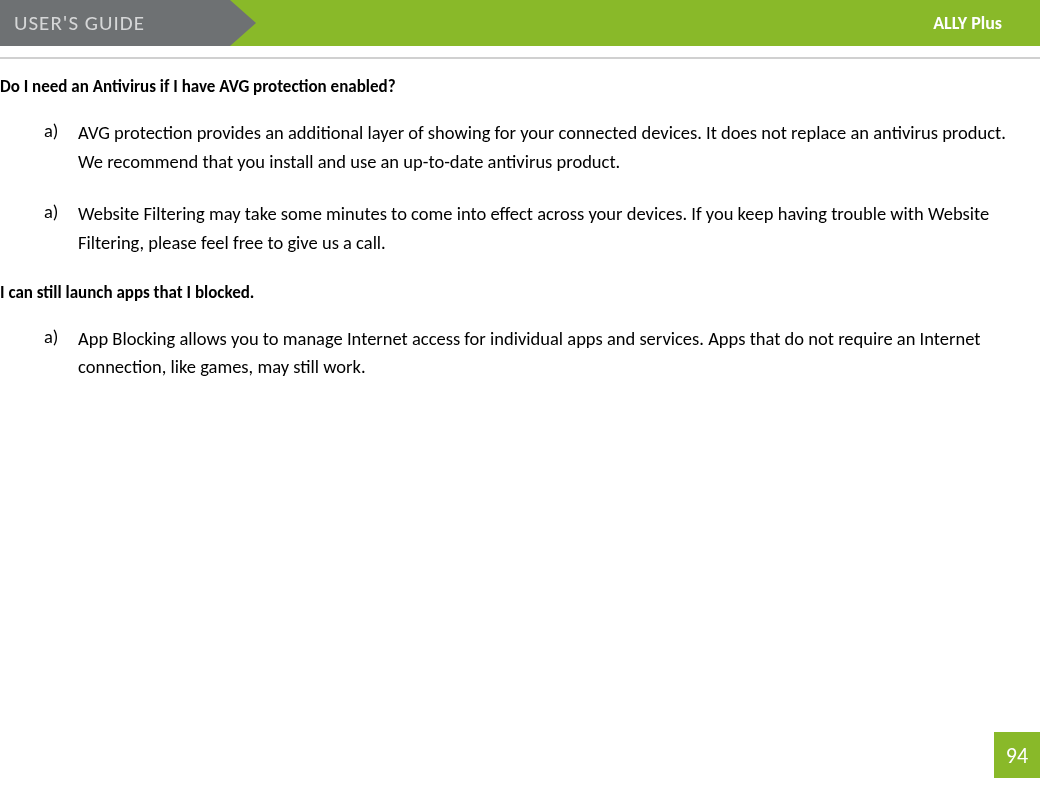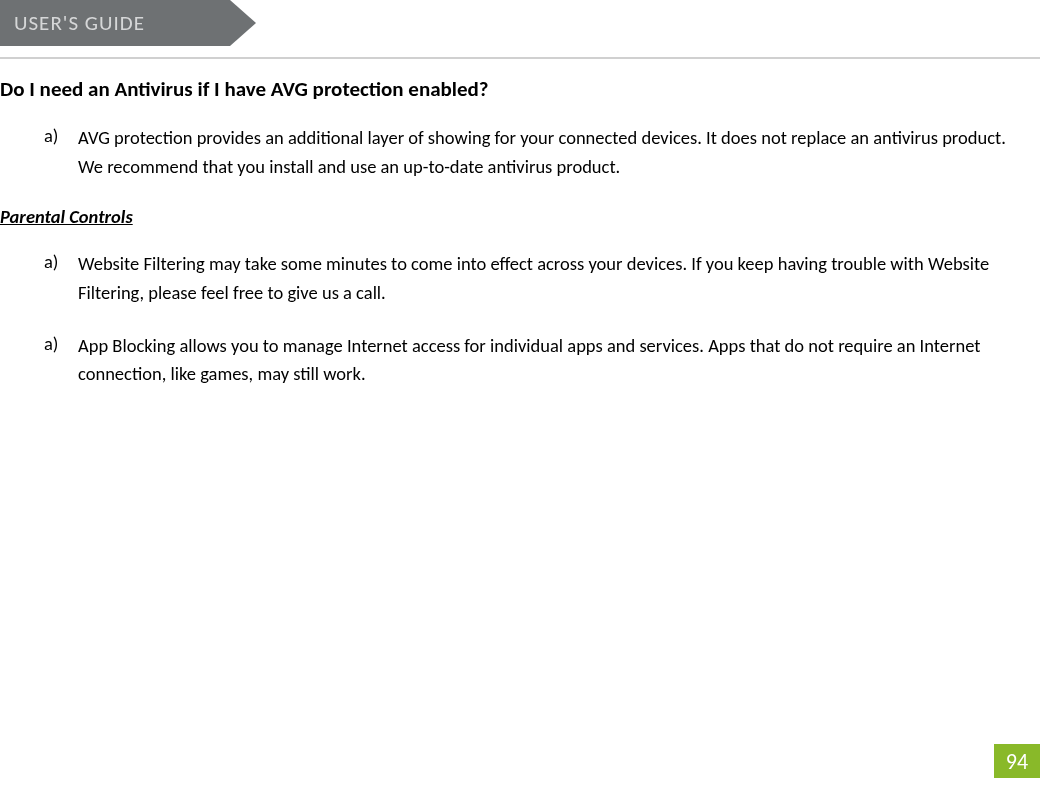--- a/index.html
+++ b/index.html
@@ -66,21 +66,21 @@
       right: 0;
       top: 57px;
       height: 2px;
       background: #d0d0d0;
     }
     .content {
       padding: 30px 8px 0 0;
     }
     .q-heading {
       font-weight: bold;
-      font-size: 21px;
+      font-size: 17px;
       margin-bottom: 22px;
       color: #000;
     }
     .list-row {
       display: flex;
       padding-left: 44px;
       margin-bottom: 24px;
     }
     .list-marker {
       width: 34px;
@@ -99,57 +99,60 @@
       text-decoration: underline;
       font-size: 18.5px;
       margin-bottom: 22px;
       color: #000;
     }
     .page-num-box {
       position: absolute;
       right: 0;
       bottom: 12px;
       width: 46px;
-      height: 34px;
+      height: 46px;
       background: #89b929;
       display: flex;
       align-items: center;
       justify-content: center;
     }
     .page-num {
       color: #fff;
       font-size: 22px;
     }
   </style>
 </head>
 <body>
 
 <div class="header">
   <div class="header-left">
     <span class="header-left-text">USER'S GUIDE</span>
   </div>
   <div class="header-arrow"></div>
+  <div class="header-right">
+    <span class="header-right-text">ALLY Plus</span>
+  </div>
 </div>
 <div class="header-underline"></div>
 
 <div class="content">
 
   <div class="q-heading">Do I need an Antivirus if I have AVG protection enabled?</div>
   <div class="list-row">
     <div class="list-marker">a)</div>
     <div class="list-body">AVG protection provides an additional layer of showing for your connected devices. It does not replace an antivirus product. We recommend that you install and use an up-to-date antivirus product.</div>
   </div>
 
-  <div class="section-title">Parental Controls</div>
 
   <div class="list-row">
     <div class="list-marker">a)</div>
     <div class="list-body">Website Filtering may take some minutes to come into effect across your devices. If you keep having trouble with Website Filtering, please feel free to give us a call.</div>
   </div>
 
+  <div class="q-heading">I can still launch apps that I blocked.</div>
   <div class="list-row">
     <div class="list-marker">a)</div>
     <div class="list-body">App Blocking allows you to manage Internet access for individual apps and services. Apps that do not require an Internet connection, like games, may still work.</div>
   </div>
 
 </div>
 
 <div class="page-num-box">
   <span class="page-num">94</span>
 </div>

